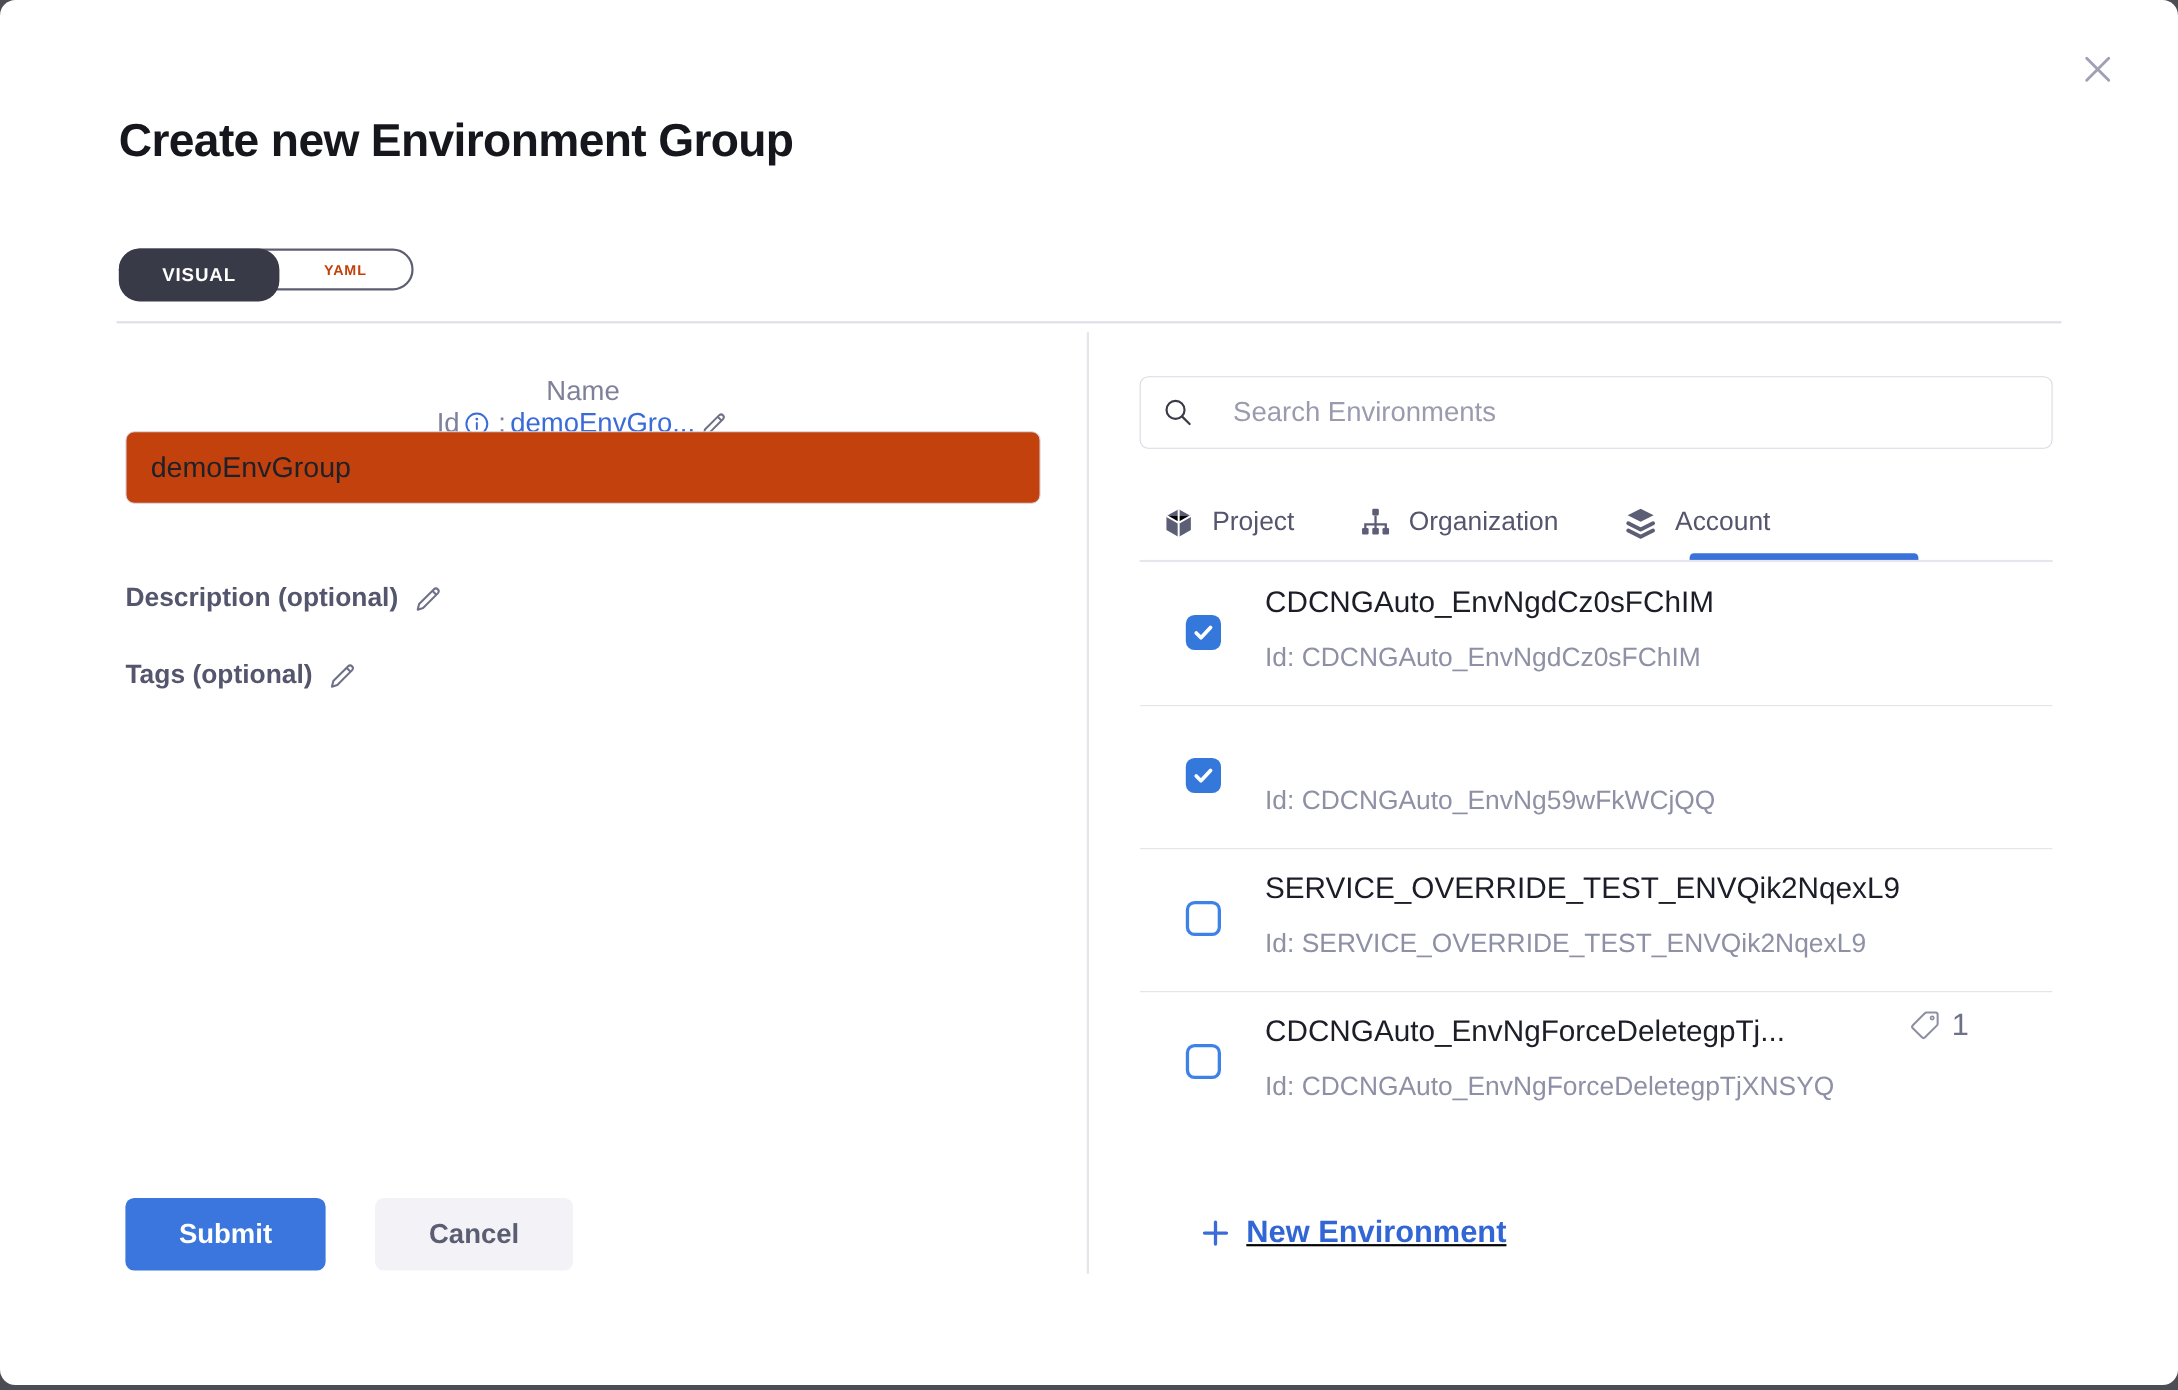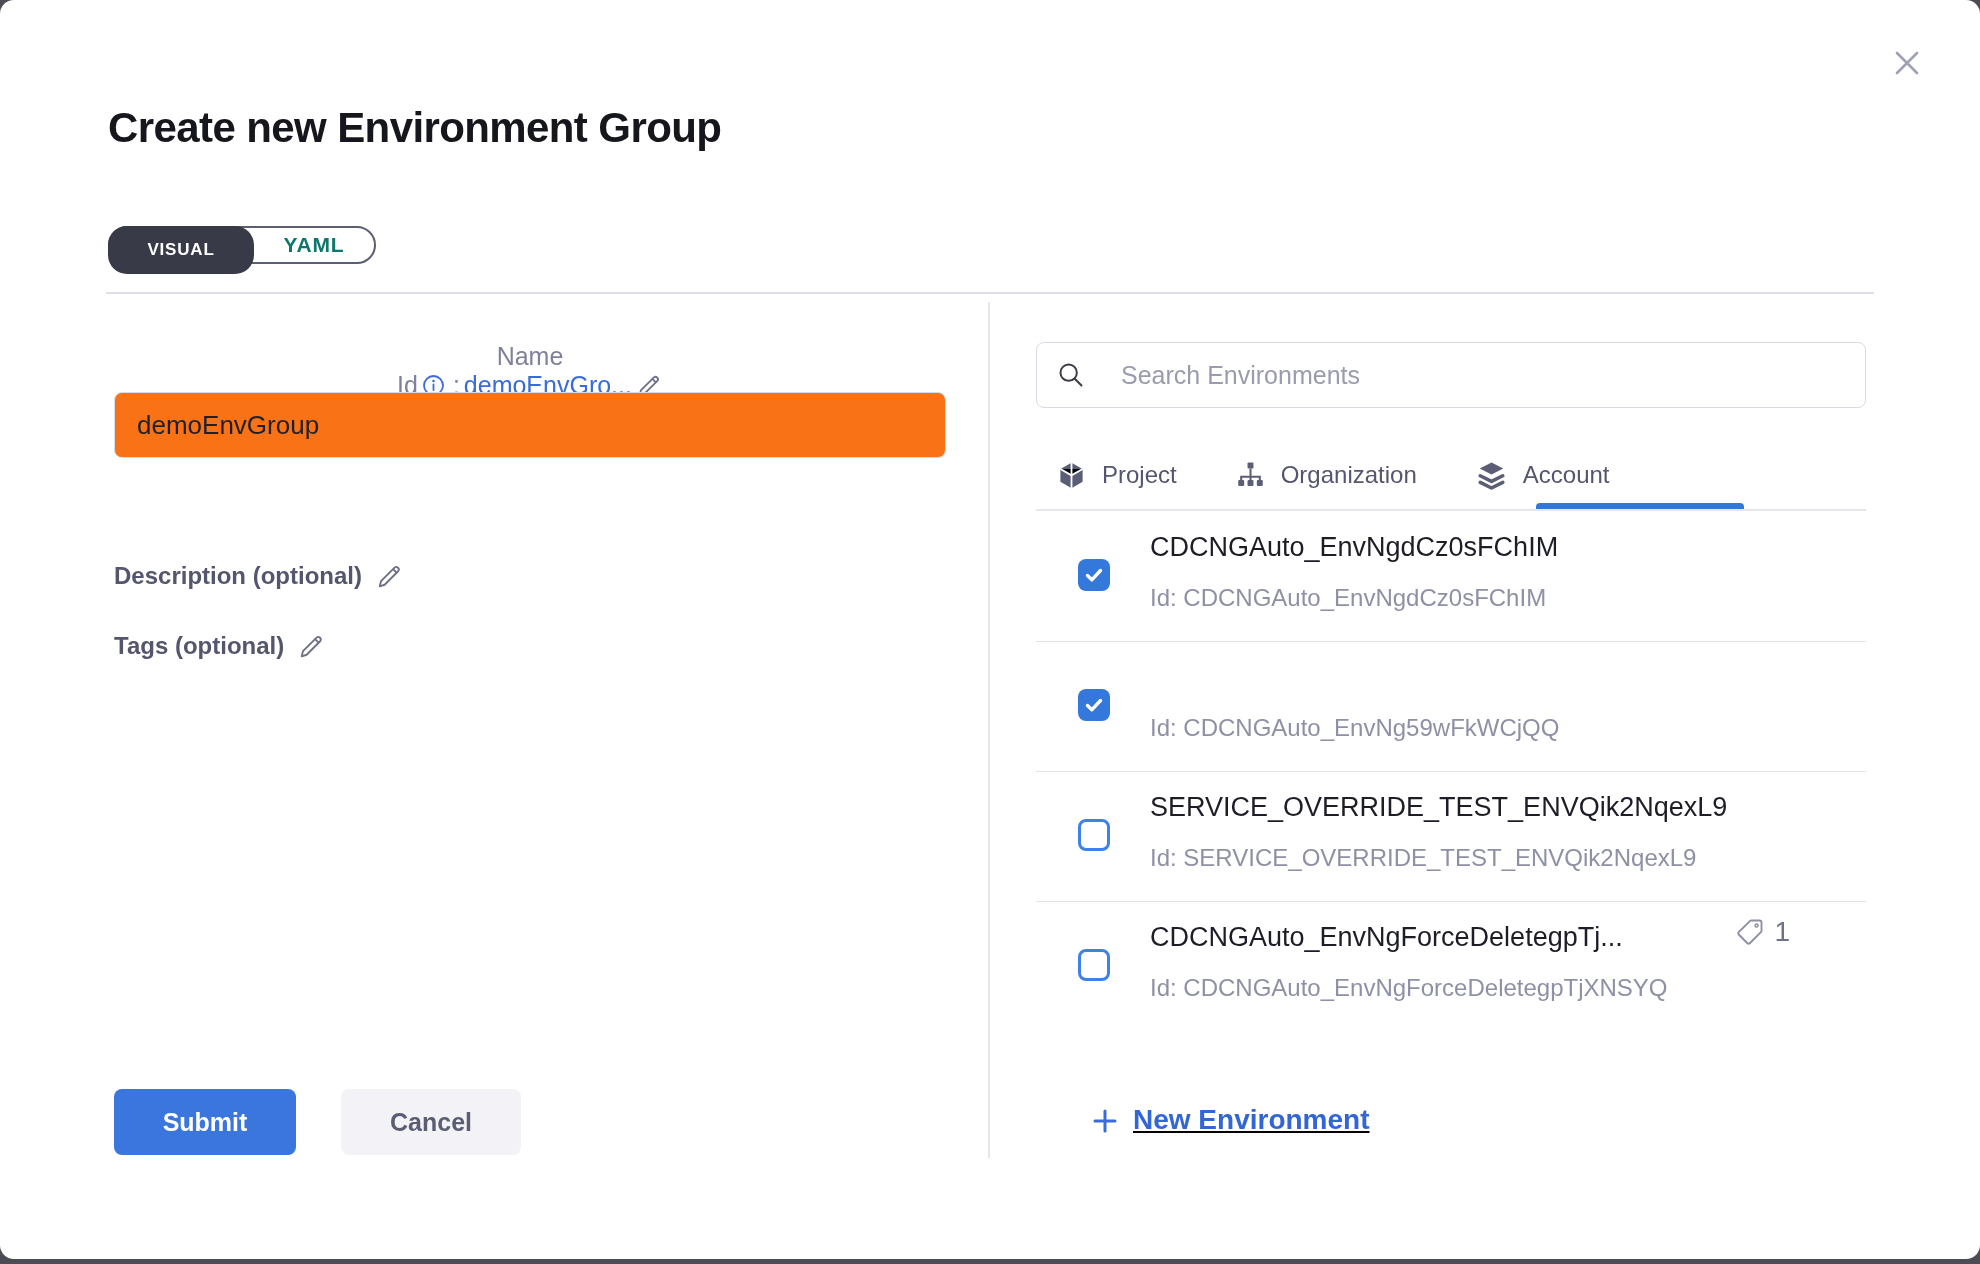--- a/index.html
+++ b/index.html
@@ -25,42 +25,42 @@
   }
   .mode-toggle .seg-active{
     position:absolute;left:-2px;top:-2px;width:146px;height:48px;
     background:#383a47;border-radius:19px;
     display:flex;align-items:center;justify-content:center;
     color:#fff;font-size:17px;font-weight:700;letter-spacing:0.8px;
   }
   .mode-toggle .seg-inactive{
     position:absolute;left:144px;top:0;right:0;height:34px;
     display:flex;align-items:center;justify-content:center;
-    color:#0f766e;font-size:21px;font-weight:700;letter-spacing:0.8px;
+    color:#c2410c;font-size:13px;font-weight:700;letter-spacing:0.8px;
   }
   .divider-h{position:absolute;left:106px;top:292px;width:1768px;height:2px;background:#dfe0e7;}
   .divider-v{position:absolute;left:988px;top:302px;width:2px;height:856px;background:#e5e5ec;}
 
   
   .name-row{
     position:absolute;left:114px;top:342px;width:832px;
     display:flex;justify-content:flex-start;align-items:center;flex-direction:column;
   }
   .name-label{font-size:25px;color:#7f819a;}
   .id-group{display:flex;align-items:center;gap:4px;font-size:25px;}
   .id-label{color:#7f819a;}
   .id-colon{color:#7f819a;margin-left:4px;}
   .id-link{color:#3b6bd8;}
   .name-input{
     position:absolute;left:114px;top:392px;width:832px;height:66px;
     border:1px solid #d9dae3;border-radius:8px;box-sizing:border-box;
     font-family:"Liberation Sans", sans-serif;
-    font-size:26px;color:#1f2029;padding:0 22px;outline:none;background:#f97316;
-  }
-  .field-row{position:absolute;left:114px;display:flex;align-items:center;gap:14px;margin-top:32px;}
+    font-size:26px;color:#1f2029;padding:0 22px;outline:none;background:#c2410c;
+  }
+  .field-row{position:absolute;left:114px;display:flex;align-items:center;gap:14px;}
   .field-row .field-label{font-size:24px;font-weight:700;color:#54566d;}
   .row-description{top:530px;}
   .row-tags{top:600px;}
   .btn{
     position:absolute;top:1089px;height:66px;border-radius:8px;
     display:flex;align-items:center;justify-content:center;
     font-size:25px;font-weight:700;cursor:pointer;
   }
   .btn-submit{left:114px;width:182px;background:#3a76dd;color:#ffffff;}
   .btn-cancel{left:341px;width:180px;background:#f2f2f7;color:#5b5d73;}

